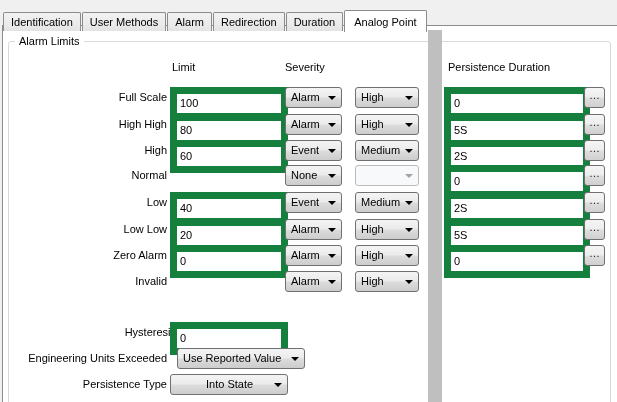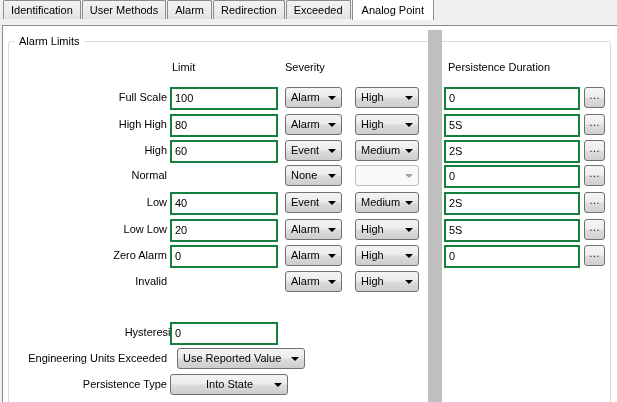--- a/index.html
+++ b/index.html
@@ -2,21 +2,21 @@
 <html><head>
 <meta charset="utf-8">
 <style>
   html,body{margin:0;padding:0;}
   body{
     width:617px;height:402px;position:relative;overflow:hidden;
     background:#F0F0F0;
     font-family:"Liberation Sans", sans-serif;font-size:11px;color:#000;
   }
   
-  .tabstrip{position:absolute;left:3px;top:4px;height:16px;display:flex;align-items:flex-end;z-index:5;text-align:right;}
+  .tabstrip{position:absolute;left:3px;top:16px;height:16px;display:flex;align-items:flex-end;z-index:5;text-align:right;}
   .tab{
     background:linear-gradient(to bottom,#F2F2F2,#EBEBEB 60%,#E3E3E3);
     border:1px solid #8C8C8C;border-bottom:none;border-radius:2px 2px 0 0;
     padding:3px 7px 3px;margin-right:1px;margin-bottom:1px;cursor:default;white-space:nowrap;
   }
   .tab.active{
     background:#FFFFFF;margin-bottom:0;padding:5px 9px 4px;z-index:6;position:relative;
   }
   
   .page{
@@ -36,21 +36,21 @@
   }
   .col-header{position:absolute;top:61px;z-index:4;}
   #hdr-limit{left:172px;}
   #hdr-severity{left:285px;}
   #hdr-persistence{left:448px;}
   
   .form-row{position:absolute;left:0;width:617px;height:22px;z-index:4;}
   .row-label{position:absolute;left:4px;top:0;width:163px;height:21px;line-height:21px;text-align:right;}
   .tb{
     position:absolute;top:0;height:19px;line-height:19px;background:#FFFFFF;
-    border:2px solid #15803d;padding-left:3px;
+    border:7px solid #15803d;padding-left:3px;
   }
   .limit-tb{left:170px;width:101px;}
   .persist-tb{left:444px;width:129px;}
   .combo{
     position:absolute;top:0;height:19px;line-height:19px;
     border:1px solid #707070;border-radius:3px;
     background:linear-gradient(to bottom,#F4F4F4 0%,#EBEBEB 48%,#DCDCDC 52%,#CDCDCD 100%);
     padding-left:5px;cursor:default;
   }
   .sev-combo{left:285px;width:50px;}
@@ -75,21 +75,21 @@
   .bottom-field{position:absolute;z-index:4;}
 </style>
 </head>
 <body>
 
 <div class="tabstrip" id="tab-strip">
     <div class="tab">Identification</div>
     <div class="tab">User Methods</div>
     <div class="tab">Alarm</div>
     <div class="tab">Redirection</div>
-    <div class="tab">Exceeded</div>
+    <div class="tab">Duration</div>
     <div class="tab active">Analog Point</div>
   </div>
 
 <div class="page"></div>
 
 <div class="groupbox">
   <div class="groupbox-legend">Alarm Limits</div>
 </div>
 
 <div class="vsplit"></div>

